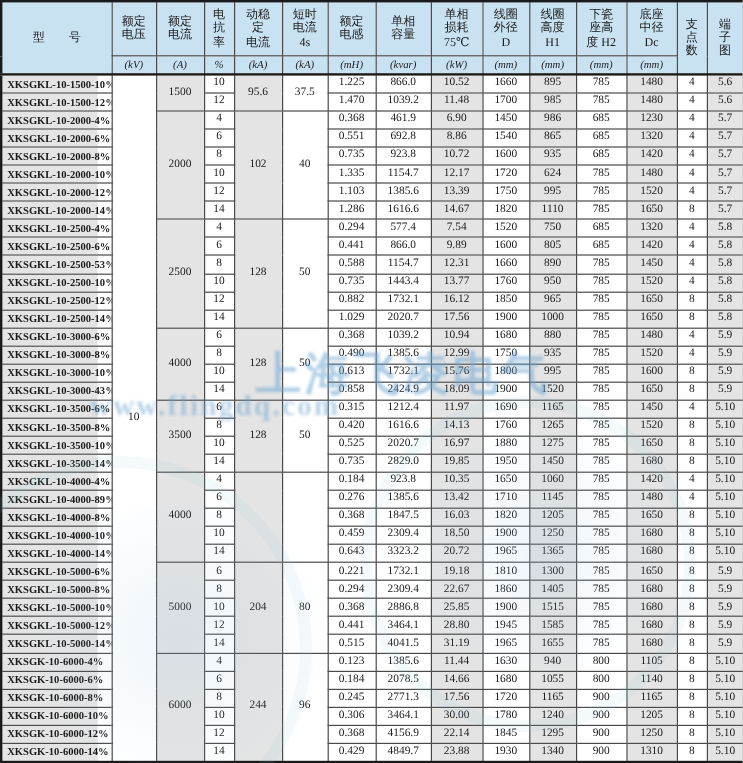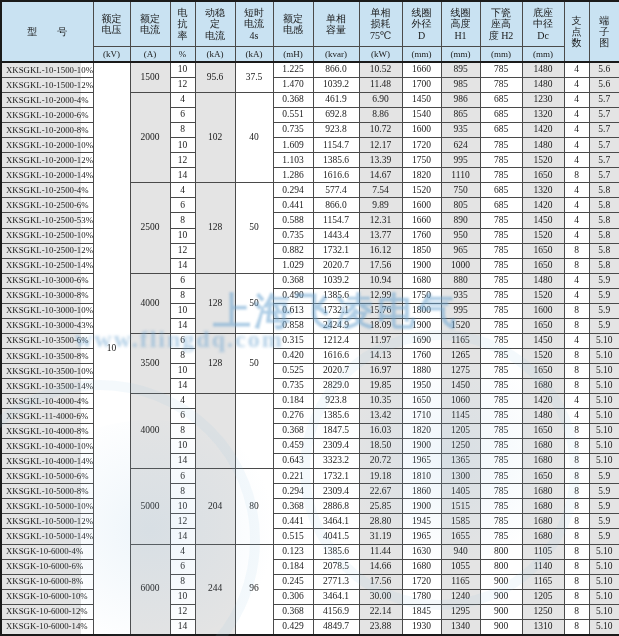--- a/index.html
+++ b/index.html
@@ -4,25 +4,25 @@
 <style>
   html,body{margin:0;padding:0;background:#fff;}
   .page{position:relative;width:619px;height:636px;overflow:hidden;background:#fff;
         font-family:"Liberation Serif","DejaVu Serif",serif;}
   table.spec{border-collapse:collapse;table-layout:fixed;width:619px;
              border:2px solid #1a1a1a;}
   th,td{border:1px solid #4a4a4a;padding:0;text-align:center;vertical-align:middle;
         color:#1a1a1a;overflow:hidden;white-space:nowrap;}
   thead th{background:#c9e2f2;font-weight:normal;font-size:10px;line-height:1.12;}
   thead tr.label-row th{height:44px;}
-  thead tr.unit-row th{height:14px;font-size:9px;}
+  thead tr.unit-row th{height:14px;font-size:9px;font-style:italic;}
   thead{border-bottom:2px solid #1a1a1a;}
   tbody td{height:14.05px;font-size:9.5px;line-height:1;background:#fff;}
   td.c-model{text-align:left;padding-left:4px;font-size:8.8px;
-             background:linear-gradient(90deg,#e4e4e4 0,#e4e4e4 87%,#ffffff 87%);}
+             background:linear-gradient(90deg,#e4e4e4 0,#e4e4e4 87%,#ffffff 87%);font-weight:bold;}
   td.g{background:#e4e4e4;}
   tr.group-first td{border-top:1.6px solid #222;}
   .wm{position:absolute;pointer-events:none;z-index:5;}
   .wm-line1{left:213px;top:286px;font-size:38px;font-weight:bold;letter-spacing:3px;
             color:rgba(110,165,210,0.55);filter:blur(1.2px);}
   .wm-line2{left:75px;top:326px;font-size:24px;font-weight:bold;letter-spacing:2px;
             color:rgba(110,165,210,0.5);filter:blur(1.4px);}
   .wm-circle{border-radius:50%;border:10px solid rgba(150,195,225,0.10);}
   .wm-blob{border-radius:50%;background:radial-gradient(circle,rgba(160,200,230,0.18) 0%,rgba(160,200,230,0) 70%);}
 </style>
@@ -203,21 +203,21 @@
           <td>1600</td>
           <td class="g">935</td>
           <td>685</td>
           <td class="g">1420</td>
           <td>4</td>
           <td class="g">5.7</td>
         </tr>
         <tr>
           <td class="c-model">XKSGKL-10-2000-10%</td>
           <td>10</td>
-          <td>1.609</td>
+          <td>1.335</td>
           <td>1154.7</td>
           <td class="g">12.17</td>
           <td>1720</td>
           <td class="g">624</td>
           <td>785</td>
           <td class="g">1480</td>
           <td>4</td>
           <td class="g">5.7</td>
         </tr>
         <tr>
@@ -447,21 +447,21 @@
           <td>923.8</td>
           <td class="g">10.35</td>
           <td>1650</td>
           <td class="g">1060</td>
           <td>785</td>
           <td class="g">1420</td>
           <td>4</td>
           <td class="g">5.10</td>
         </tr>
         <tr>
-          <td class="c-model">XKSGKL-11-4000-6%</td>
+          <td class="c-model">XKSGKL-10-4000-89%</td>
           <td>6</td>
           <td>0.276</td>
           <td>1385.6</td>
           <td class="g">13.42</td>
           <td>1710</td>
           <td class="g">1145</td>
           <td>785</td>
           <td class="g">1480</td>
           <td>4</td>
           <td class="g">5.10</td>

